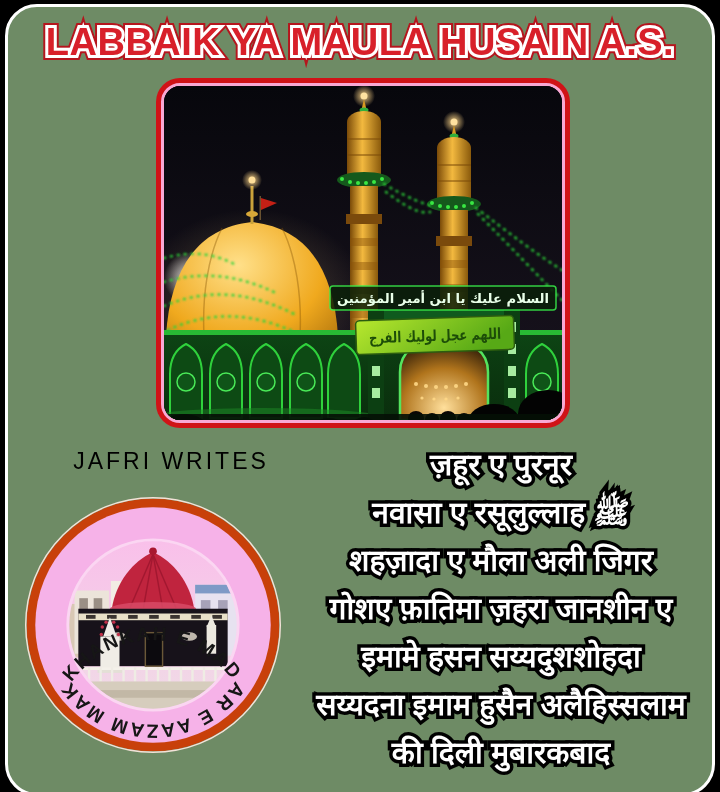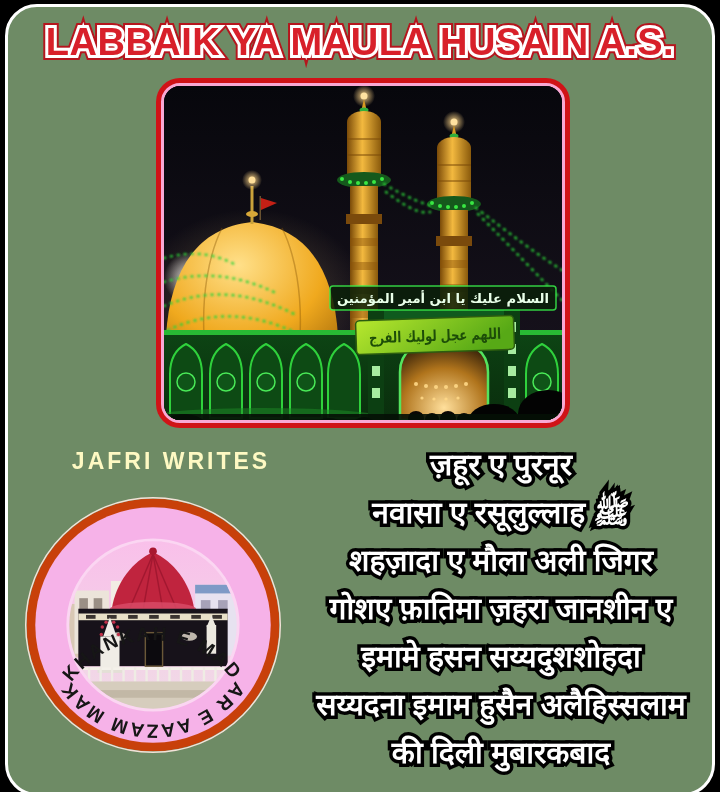--- a/index.html
+++ b/index.html
@@ -23,21 +23,21 @@
   .title-wrap .halo{-webkit-text-stroke:6px #ffffff;color:#ffffff;}
   .title-wrap .top{color:#d8202a;}
   
   .poem{position:absolute;left:270px;top:434px;width:446px;}
   .poem .layered{font-size:30px;font-weight:bold;line-height:48px;}
   .poem .halo{-webkit-text-stroke:7px #000000;color:#000;}
   .poem .top{color:#ffffff;}
   
   .credit{
     position:absolute;left:46px;top:441px;width:234px;text-align:center;
-    font-size:23px;font-weight:bold;letter-spacing:3px;color:#fef9c3;
+    font-size:23px;font-weight:normal;letter-spacing:3px;color:#000000;
   }
   
   .photo-frame{
     position:absolute;left:148px;top:71px;width:414px;height:350px;
     background:#d01317;border-radius:24px;box-sizing:border-box;padding:5px;
   }
   .photo-inner{
     width:100%;height:100%;box-sizing:border-box;border:3px solid #f9a8d4;
     border-radius:19px;overflow:hidden;background:#0b0b11;
   }

